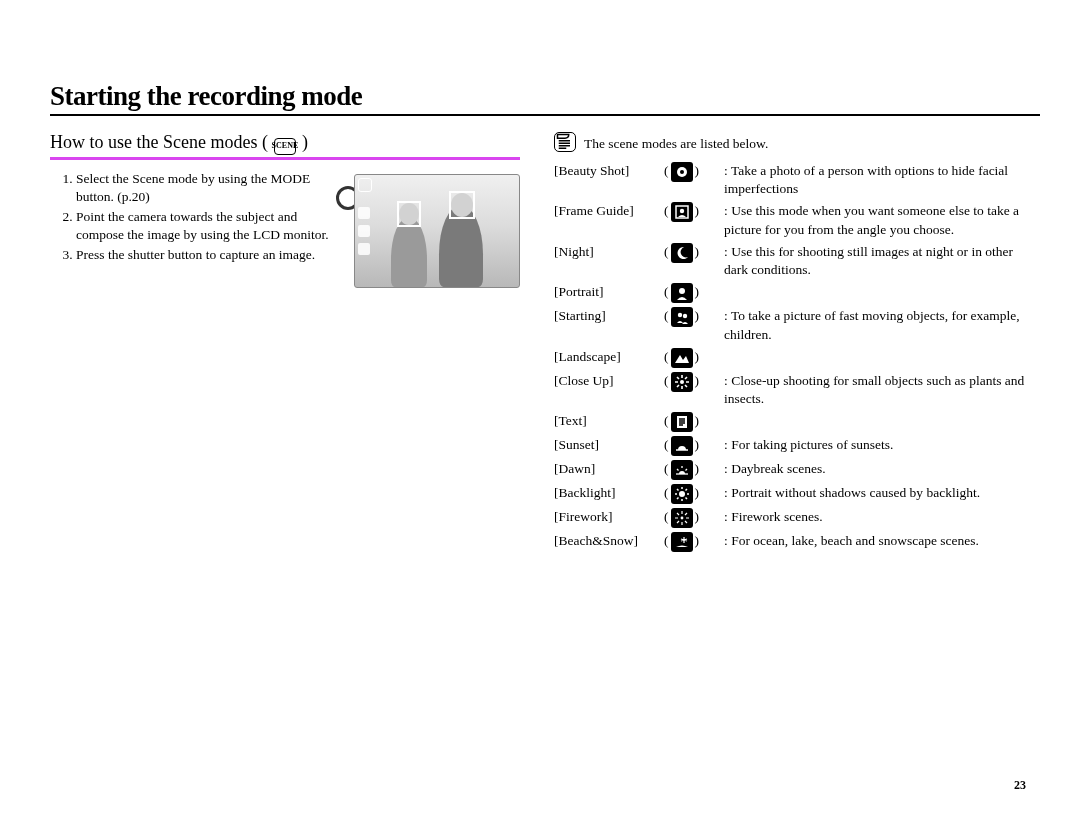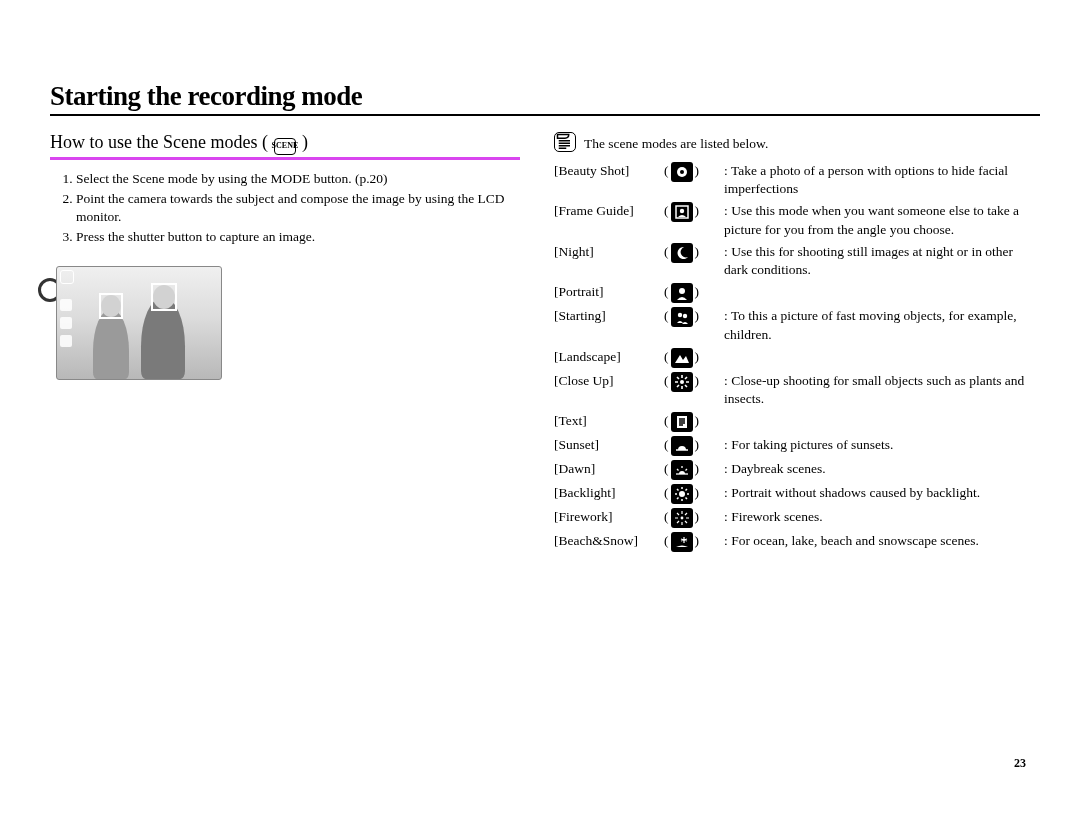--- a/index.html
+++ b/index.html
@@ -58,21 +58,20 @@
 
   .intro {
     font-size: 13.5px;
     line-height: 1.35;
     margin-bottom: 14px;
   }
 
   .steps-wrap {
     display: flex;
     gap: 14px;
-    flex-direction: column;
   }
   .steps {
     font-size: 13.5px;
     line-height: 1.35;
     list-style: decimal;
     padding-left: 26px;
     flex: 1;
   }
   .steps li { margin-bottom: 2px; }
 
@@ -157,21 +156,21 @@
     font-size: 13px;
     line-height: 1;
     flex-shrink: 0;
   }
   .icon-box svg { width: 16px; height: 16px; display: block; }
   .desc { }
 
   .page-num {
     position: absolute;
     right: 54px;
-    bottom: 44px;
+    bottom: 22px;
     font-size: 12px;
     font-weight: bold;
   }
 </style>
 </head>
 <body>
 
 <div class="page">
 
   <h1 class="title">Starting the recording mode</h1>
@@ -284,21 +283,21 @@
             <div class="scene-label">[Starting]</div>
             <div class="icon-cell">
               <span>(</span>
               <span class="icon-box">
                 <svg viewBox="0 0 16 16">
                   <use href="#ic-children"></use>
                 </svg>
               </span>
               <span>)</span>
             </div>
-            <div class="desc">: To this a picture of fast moving objects, for example, children.</div>
+            <div class="desc">: To take a picture of fast moving objects, for example, children.</div>
           </div>
           <div class="scene-row">
             <div class="scene-label">[Landscape]</div>
             <div class="icon-cell">
               <span>(</span>
               <span class="icon-box">
                 <svg viewBox="0 0 16 16">
                   <use href="#ic-landscape"></use>
                 </svg>
               </span>

